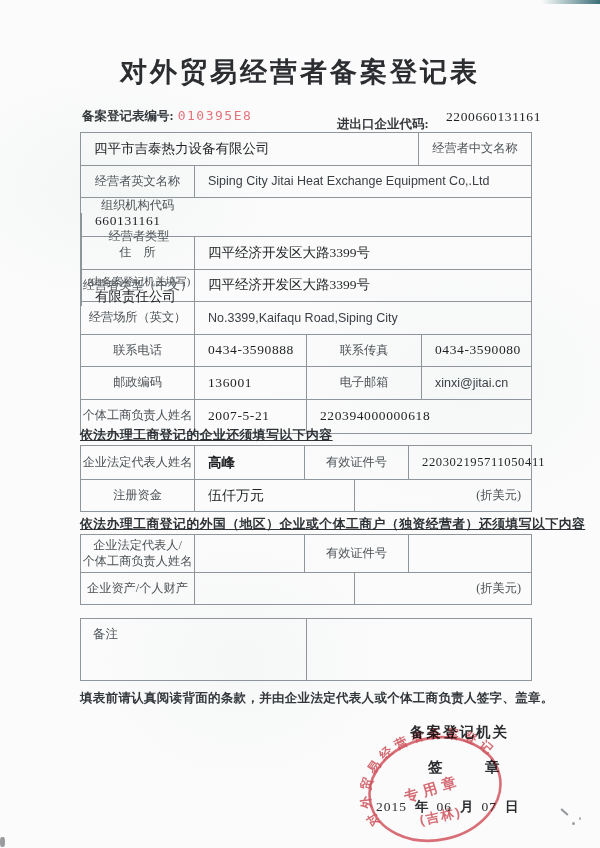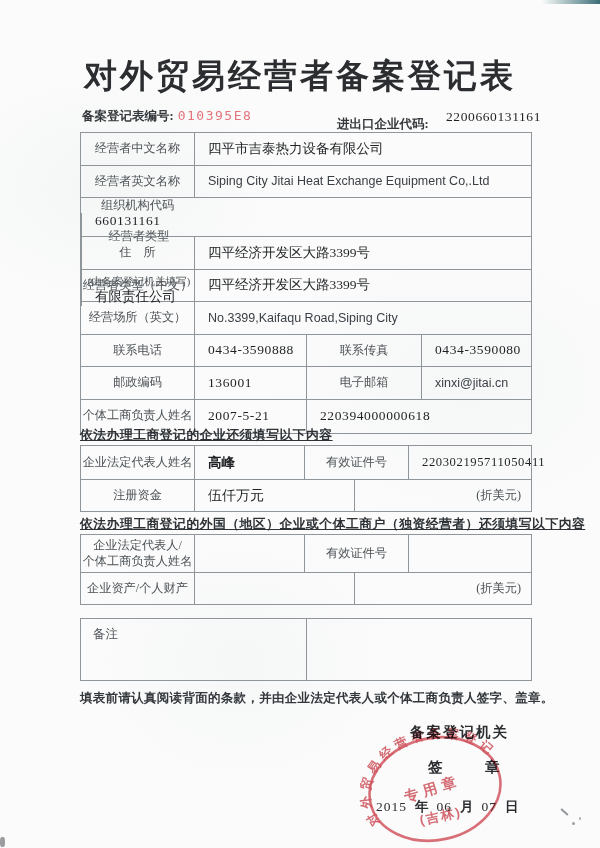--- a/index.html
+++ b/index.html
@@ -8,21 +8,21 @@
     font-family:"Liberation Serif", serif;
     background:
       radial-gradient(ellipse 260px 180px at 18% 22%, rgba(196,204,210,0.10), transparent 70%),
       radial-gradient(ellipse 300px 220px at 78% 45%, rgba(196,204,210,0.08), transparent 70%),
       radial-gradient(ellipse 240px 200px at 40% 78%, rgba(196,204,210,0.08), transparent 70%),
       #fafbfa;
     color:#26282b;
   }
   .abs{position:absolute;}
   
-  .title{top:54px;left:0;width:100%;text-align:center;font-size:33px;font-weight:700;
+  .title{top:54px;left:0;width:100%;text-align:center;font-size:27px;font-weight:700;
          letter-spacing:3px;color:#2b2d30;font-family:"Liberation Sans",sans-serif;}
   .hdr-label{font-size:12.5px;font-weight:700;color:#35393d;}
   .red-no{font-family:"DejaVu Sans Mono",monospace;font-size:13px;letter-spacing:1.5px;color:#e4737c;}
   .iecode{font-size:13.5px;letter-spacing:0.5px;color:#1f2124;}
   
   .tbl{position:absolute;left:80px;width:450px;border:1px solid #8e959b;background:transparent;}
   .row{display:flex;border-top:1px solid #8e959b;}
   .row:first-child{border-top:none;}
   .cell{border-left:1px solid #8e959b;display:flex;align-items:center;box-sizing:border-box;}
   .cell:first-child{border-left:none;}
@@ -65,22 +65,22 @@
 
 <div class="abs" style="left:82px;top:106px;">
   <span class="hdr-label">备案登记表编号:</span>
   <span class="red-no">010395E8</span>
 </div>
 <div class="abs hdr-label" style="left:337px;top:116px;">进出口企业代码:</div>
 <div class="abs iecode num" style="left:446px;top:109px;">2200660131161</div>
 
 <div class="tbl" style="top:132px;">
   <div class="row h32">
+    <div class="cell val grow">四平市吉泰热力设备有限公司</div>
     <div class="cell lbl w113">经营者中文名称</div>
-    <div class="cell val grow">四平市吉泰热力设备有限公司</div>
   </div>
   <div class="row h32">
     <div class="cell lbl w113">经营者英文名称</div>
     <div class="cell val grow eng">Siping City Jitai Heat Exchange Equipment Co,.Ltd</div>
   </div>
   <div class="row h38">
     <div class="cell lbl w113">组织机构代码</div>
     <div class="cell val w112 num">660131161</div>
     <div class="cell lbl w115">
       <span class="two-line">

